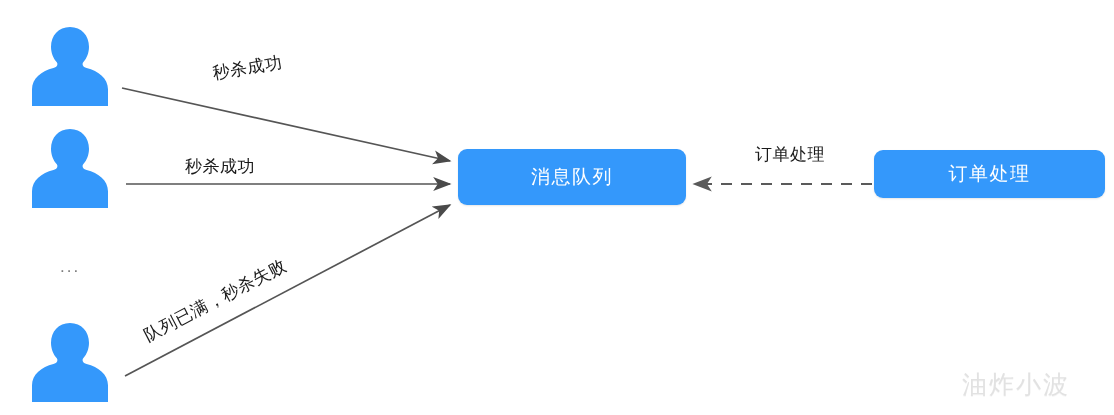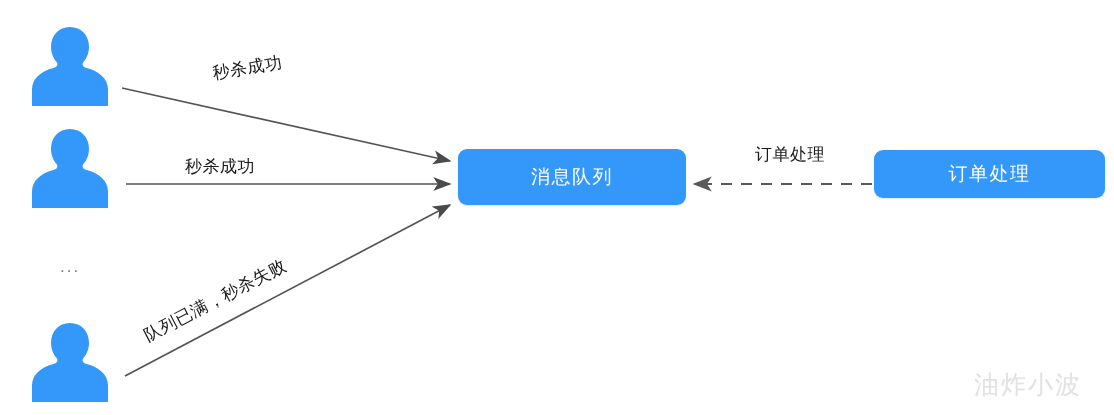--- a/index.html
+++ b/index.html
@@ -73,21 +73,20 @@
     line-height: 1.45;
   }
   .watermark {
     position: absolute;
     color: #e2e2e2;
     font-size: 25px;
     letter-spacing: 2px;
     white-space: nowrap;
     text-shadow: 0 1px 0 #f6f6f6;
     user-select: none;
-    margin-left: 12px;
   }
 </style>
 </head>
 <body>
 
 <div id="canvas">
 
   <svg id="diagram-svg" viewBox="0 0 1114 415" xmlns="http://www.w3.org/2000/svg">
     <defs>
       <marker id="arrow-solid" viewBox="0 0 12 10" refX="11" refY="5" markerWidth="11" markerHeight="9" orient="auto-start-reverse">

